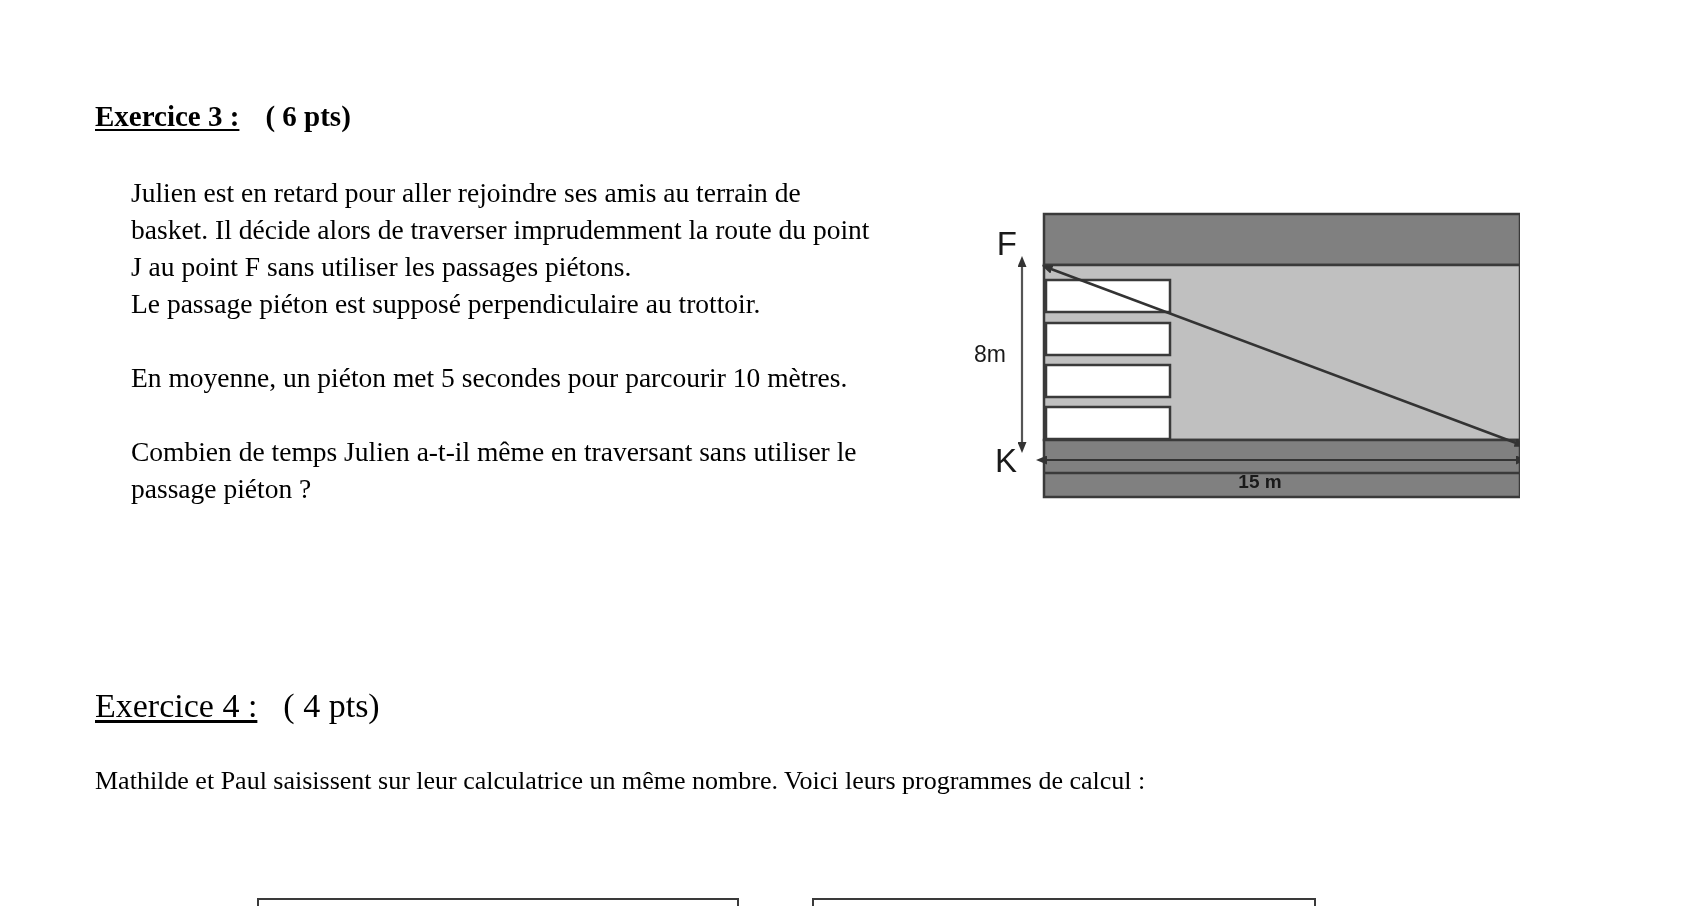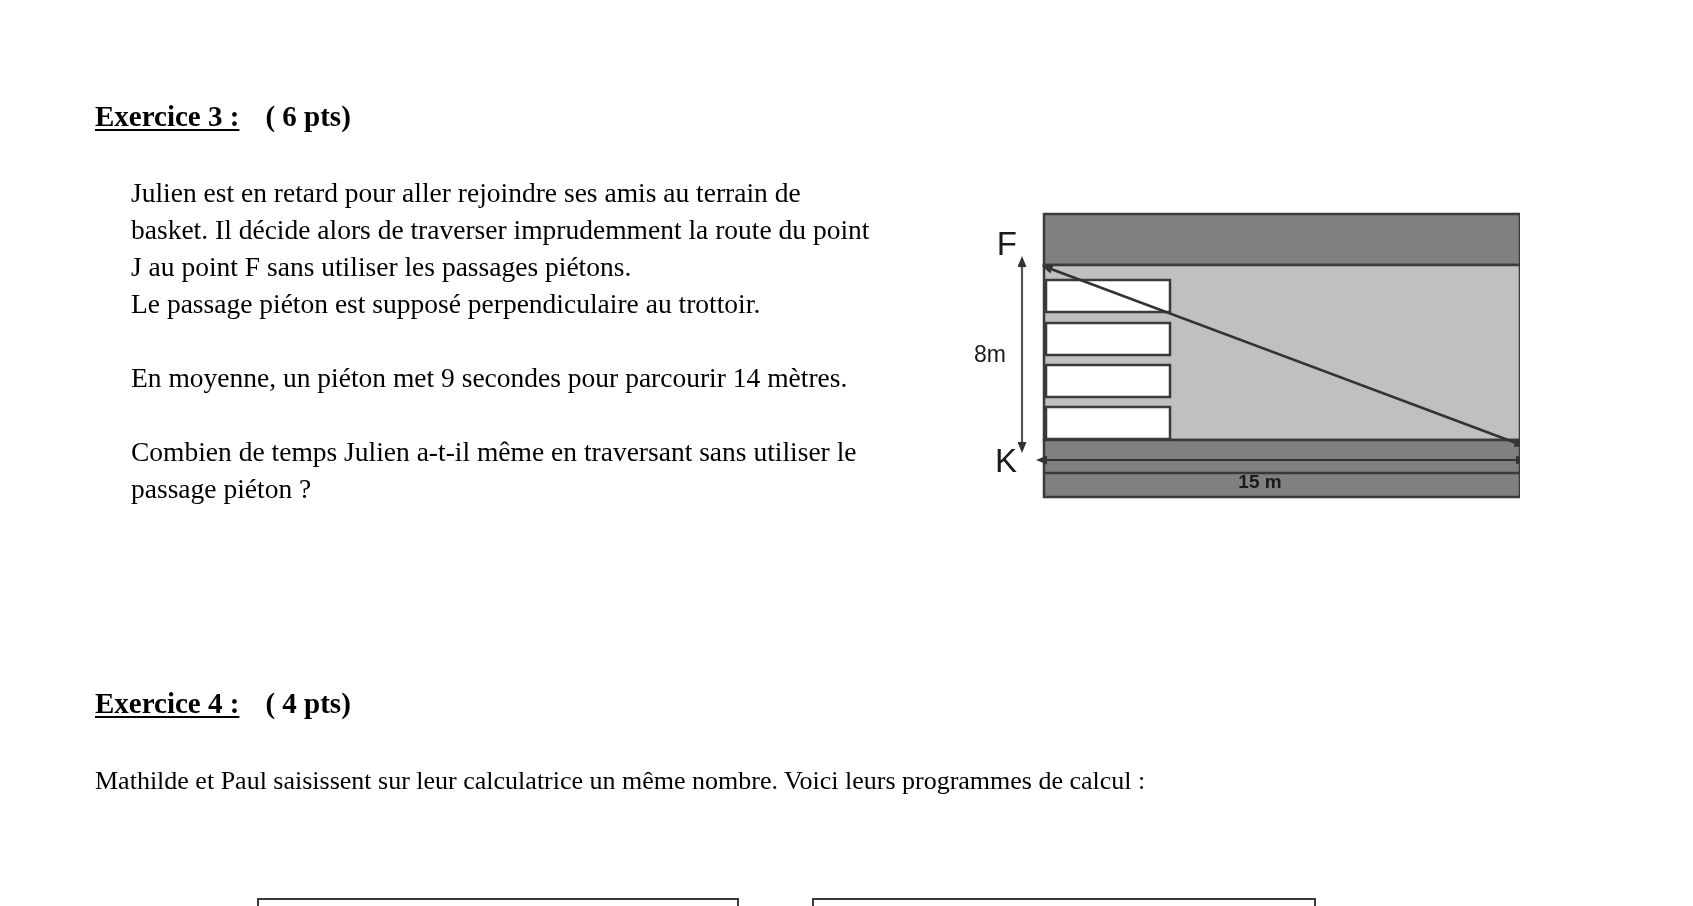--- a/index.html
+++ b/index.html
@@ -70,22 +70,22 @@
   }
   .diagram svg {
     display: block;
   }
 
   
   .ex4-heading {
     position: absolute;
     left: 95px;
     top: 687px;
-    font-size: 29px;
-    font-weight: bold;
+    font-size: 34px;
+    font-weight: normal;
     white-space: nowrap;
   }
   .ex4-heading .underlined {
     text-decoration: underline;
     text-underline-offset: 3px;
   }
   .ex4-heading .pts {
     margin-left: 26px;
   }
 
@@ -117,21 +117,21 @@
   <div class="ex3-heading">
     <span class="underlined">Exercice 3 :</span><span class="pts">( 6 pts)</span>
   </div>
 
   <div class="ex3-body">
     <p>Julien est en retard pour aller rejoindre ses amis au terrain de
 basket. Il décide alors de traverser imprudemment la route du point
 J au point F sans utiliser les passages piétons.
 Le passage piéton est supposé perpendiculaire au trottoir.</p>
     <div class="gap"></div>
-    <p>En moyenne, un piéton met 9 secondes pour parcourir 14 mètres.</p>
+    <p>En moyenne, un piéton met 5 secondes pour parcourir 10 mètres.</p>
     <div class="gap"></div>
     <p>Combien de temps Julien a-t-il même en traversant sans utiliser le
 passage piéton ?</p>
   </div>
 
   <div class="diagram">
     <svg width="560" height="320" viewBox="0 0 560 320" xmlns="http://www.w3.org/2000/svg">
 
       <rect x="84" y="19" width="476" height="51" fill="#808080" stroke="#3a3a3a" stroke-width="2.5"></rect>
 

